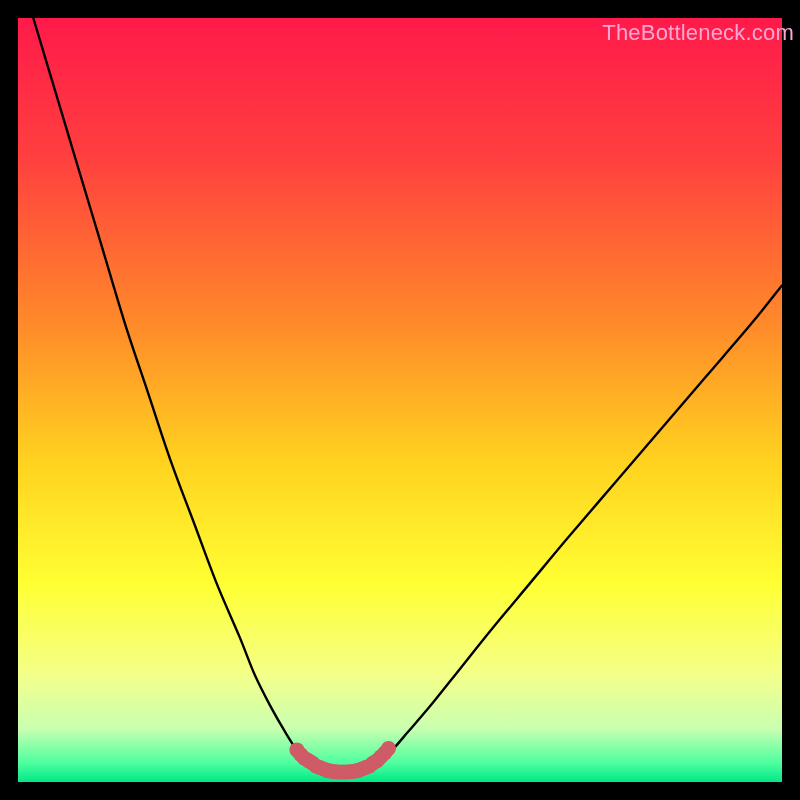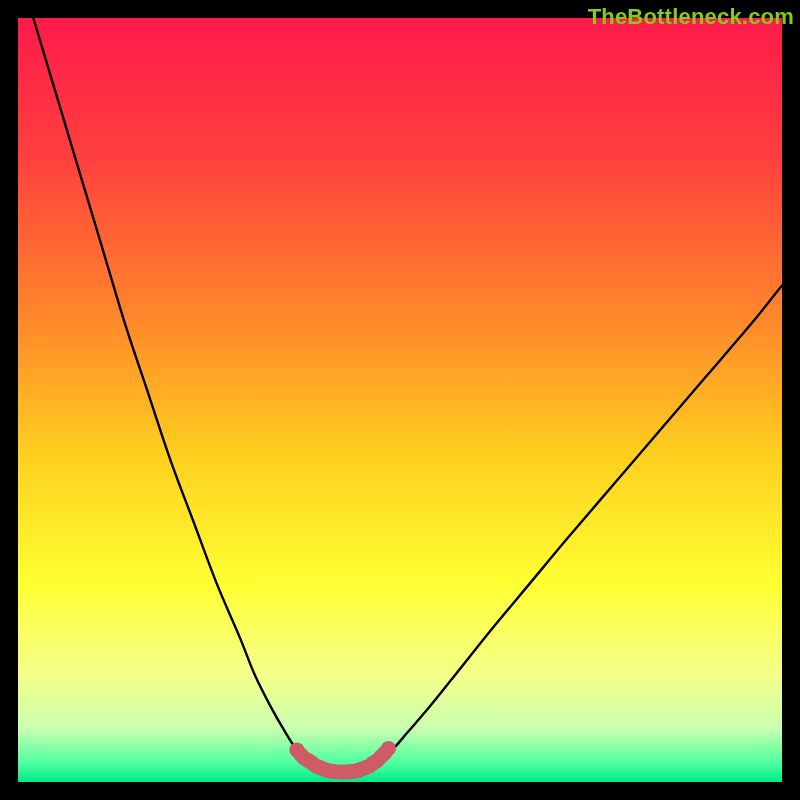--- a/index.html
+++ b/index.html
@@ -22,25 +22,25 @@
   .plot {
     position: absolute;
     left: 18px;
     top: 18px;
     width: 764px;
     height: 764px;
     overflow: hidden;
   }
   .watermark {
     position: absolute;
-    top: 4px;
+    top: 20px;
     right: 6px;
     font-size: 22px;
-    color: #84cc16;
-    font-weight: 700;
+    color: #f9a8d4;
+    font-weight: 400;
     letter-spacing: 0.2px;
     user-select: none;
   }
   svg { display: block; }
 </style>
 </head>
 <body>
 
 <div class="frame">
   <div class="plot">

